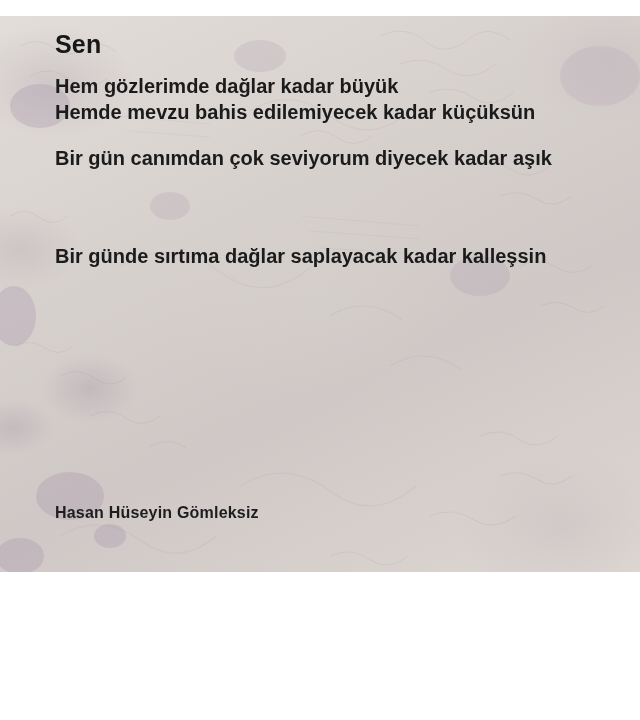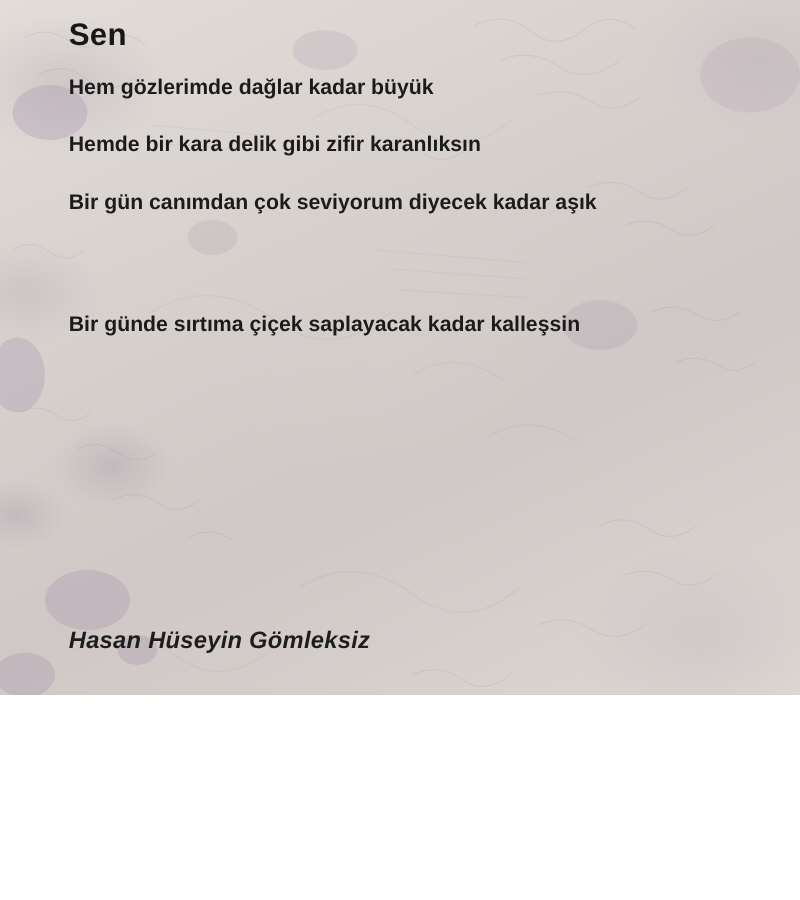--- a/index.html
+++ b/index.html
@@ -11,20 +11,21 @@
     height: 720px;
     overflow: hidden;
     font-family: "Liberation Sans", sans-serif;
   }
   .page {
     position: relative;
     width: 640px;
     height: 556px;
     background-color: #d946ef;
     overflow: hidden;
+    margin-top: 16px;
   }
   
   .bg-texture {
     position: absolute;
     inset: 0;
     background-color: #d8d2cf;
     background-image:
       radial-gradient(ellipse 120px 80px at 8% 12%, rgba(150,135,150,0.22), rgba(150,135,150,0) 70%),
       radial-gradient(ellipse 90px 60px at 3% 42%, rgba(160,140,155,0.20), rgba(160,140,155,0) 70%),
       radial-gradient(ellipse 70px 50px at 14% 67%, rgba(150,130,150,0.25), rgba(150,130,150,0) 70%),
@@ -57,36 +58,35 @@
     font-size: 25px;
     font-weight: bold;
     color: #171717;
     margin: 0 0 14px 0;
     letter-spacing: 0.2px;
   }
   .stanza {
     margin-bottom: 20px;
   }
   .poem-line {
-    font-size: 17px;
+    font-size: 20px;
     font-weight: bold;
     color: #1b1b1b;
     line-height: 26px;
     white-space: pre-wrap;
   }
   .poem-line.blank {
     height: 26px;
   }
   .author {
     position: absolute;
     left: 55px;
-    bottom: 32px;
+    bottom: 50px;
     z-index: 3;
-    font-size: 19px;
-    font-style: italic;
+    font-size: 16px;
     font-weight: bold;
     color: #1d1d1d;
     letter-spacing: 0.2px;
   }
 </style>
 </head>
 <body>
 
 <div class="page">
 
@@ -156,34 +156,34 @@
       <ellipse cx="480" cy="260" rx="30" ry="20"></ellipse>
       <ellipse cx="170" cy="190" rx="20" ry="14"></ellipse>
     </g>
   </svg>
 
   <div class="content">
     <h1 class="poem-title">Sen</h1>
 
     <div class="stanza">
       <div class="poem-line">Hem gözlerimde dağlar kadar büyük</div>
+      <div class="poem-line">Hemde mevzu bahis edilemiyecek kadar küçüksün</div>
     </div>
 
     <div class="stanza">
     </div>
 
     <div class="stanza">
-      <div class="poem-line">Hemde bir kara delik gibi zifir karanlıksın</div>
     </div>
 
     <div class="stanza">
       <div class="poem-line">Bir gün canımdan çok seviyorum diyecek kadar aşık</div>
     </div>
 
     <div class="stanza">
       <div class="poem-line blank"></div>
       <div class="poem-line blank"></div>
-      <div class="poem-line">Bir günde sırtıma çiçek saplayacak kadar kalleşsin</div>
+      <div class="poem-line">Bir günde sırtıma dağlar saplayacak kadar kalleşsin</div>
     </div>
   </div>
 
   <div class="author">Hasan Hüseyin Gömleksiz</div>
 </div>
 
 </body></html>

